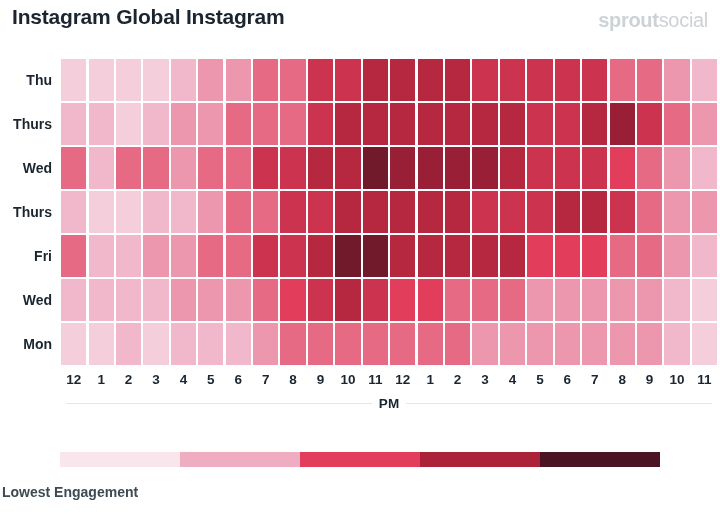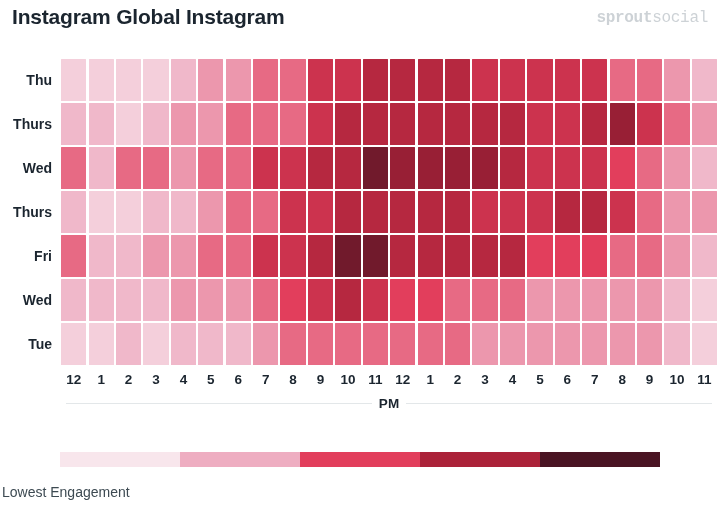--- a/index.html
+++ b/index.html
@@ -31,25 +31,24 @@
     font-size: 21px;
     font-weight: bold;
     letter-spacing: -0.2px;
     color: #1b252f;
     white-space: nowrap;
   }
   .brand {
     position: absolute;
     right: 12px;
     top: 9px;
-    font-size: 16px;
+    font-size: 20px;
     color: #cdd2d6;
     letter-spacing: -0.3px;
     white-space: nowrap;
-    font-family: Liberation Mono, monospace;
   }
   .brand .b-strong { font-weight: bold; }
   .brand .b-light  { font-weight: normal; }
 
   
   .chart {
     position: absolute;
     left: 0;
     top: 58px;
     width: 720px;
@@ -143,20 +142,21 @@
   .legend-swatch {
     flex: 1 1 0;
     height: 15px;
   }
   .legend-labels {
     display: flex;
     justify-content: space-between;
     width: 660px;
     margin-left: -58px;
     margin-top: 17px;
+    font-weight: bold;
   }
   .legend-label {
     font-size: 14px;
     color: #3d4a52;
     white-space: nowrap;
   }
 </style>
 </head>
 <body>
 
@@ -325,21 +325,21 @@
         <div class="cell" title="Sat 4 PM" style="background: rgb(231, 106, 132);"></div>
         <div class="cell" title="Sat 5 PM" style="background: rgb(236, 151, 173);"></div>
         <div class="cell" title="Sat 6 PM" style="background: rgb(236, 151, 173);"></div>
         <div class="cell" title="Sat 7 PM" style="background: rgb(236, 151, 173);"></div>
         <div class="cell" title="Sat 8 PM" style="background: rgb(236, 151, 173);"></div>
         <div class="cell" title="Sat 9 PM" style="background: rgb(236, 151, 173);"></div>
         <div class="cell" title="Sat 10 PM" style="background: rgb(240, 184, 202);"></div>
         <div class="cell" title="Sat 11 PM" style="background: rgb(244, 207, 219);"></div>
       </div>
       <div class="row">
-        <div class="row-label">Tue</div>
+        <div class="row-label">Mon</div>
         <div class="cell" title="Sun 12 AM" style="background: rgb(244, 207, 219);"></div>
         <div class="cell" title="Sun 1 AM" style="background: rgb(244, 207, 219);"></div>
         <div class="cell" title="Sun 2 AM" style="background: rgb(240, 184, 202);"></div>
         <div class="cell" title="Sun 3 AM" style="background: rgb(244, 207, 219);"></div>
         <div class="cell" title="Sun 4 AM" style="background: rgb(240, 184, 202);"></div>
         <div class="cell" title="Sun 5 AM" style="background: rgb(240, 184, 202);"></div>
         <div class="cell" title="Sun 6 AM" style="background: rgb(240, 184, 202);"></div>
         <div class="cell" title="Sun 7 AM" style="background: rgb(236, 151, 173);"></div>
         <div class="cell" title="Sun 8 AM" style="background: rgb(231, 106, 132);"></div>
         <div class="cell" title="Sun 9 AM" style="background: rgb(231, 106, 132);"></div>

